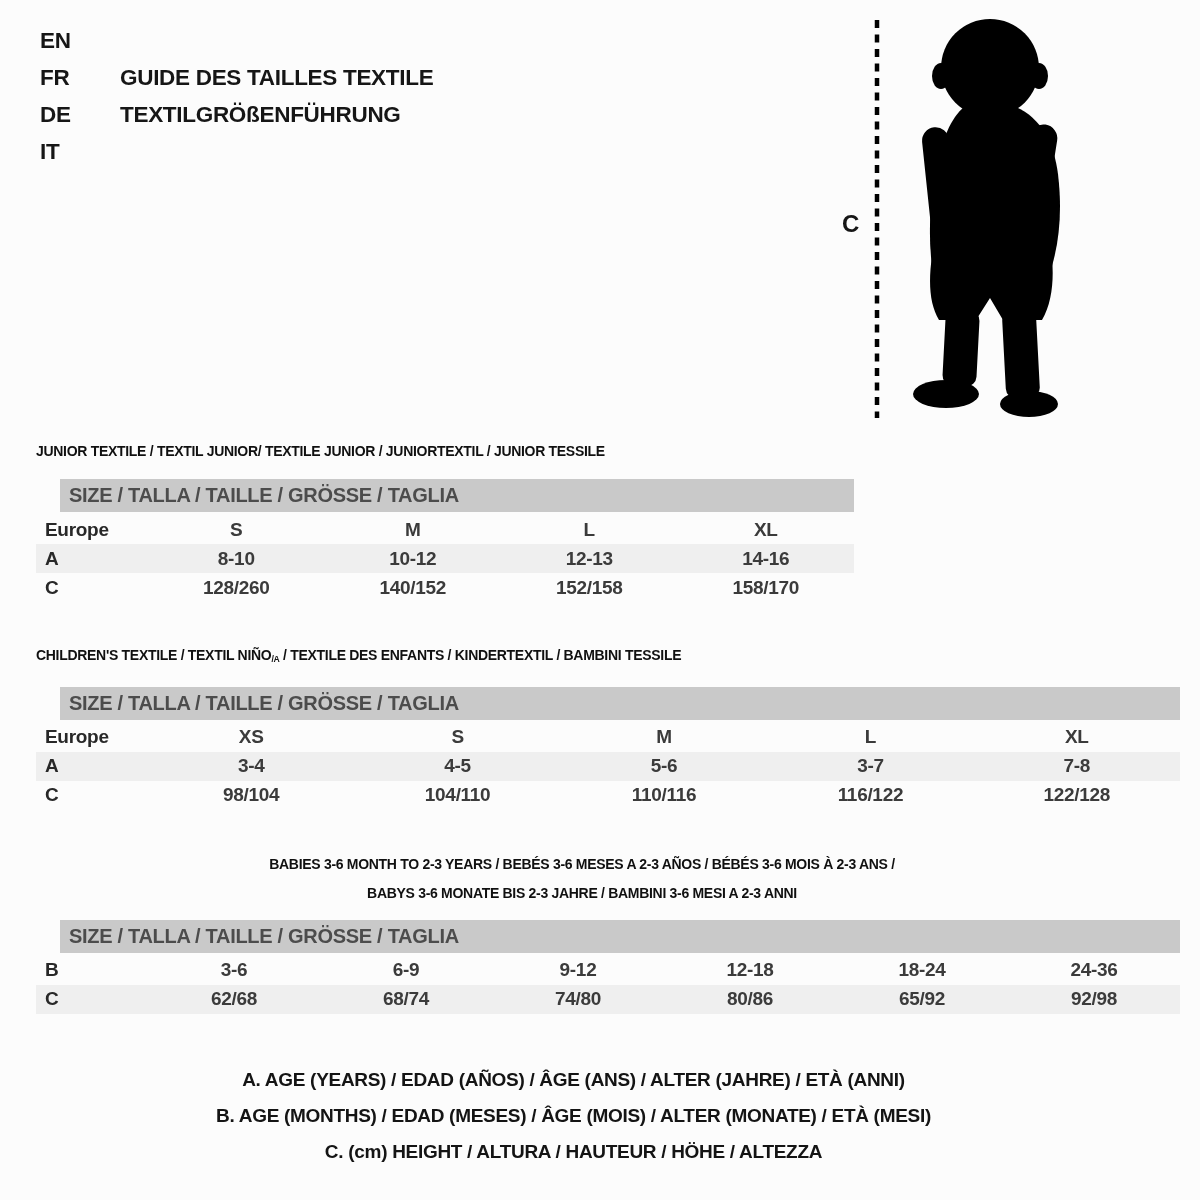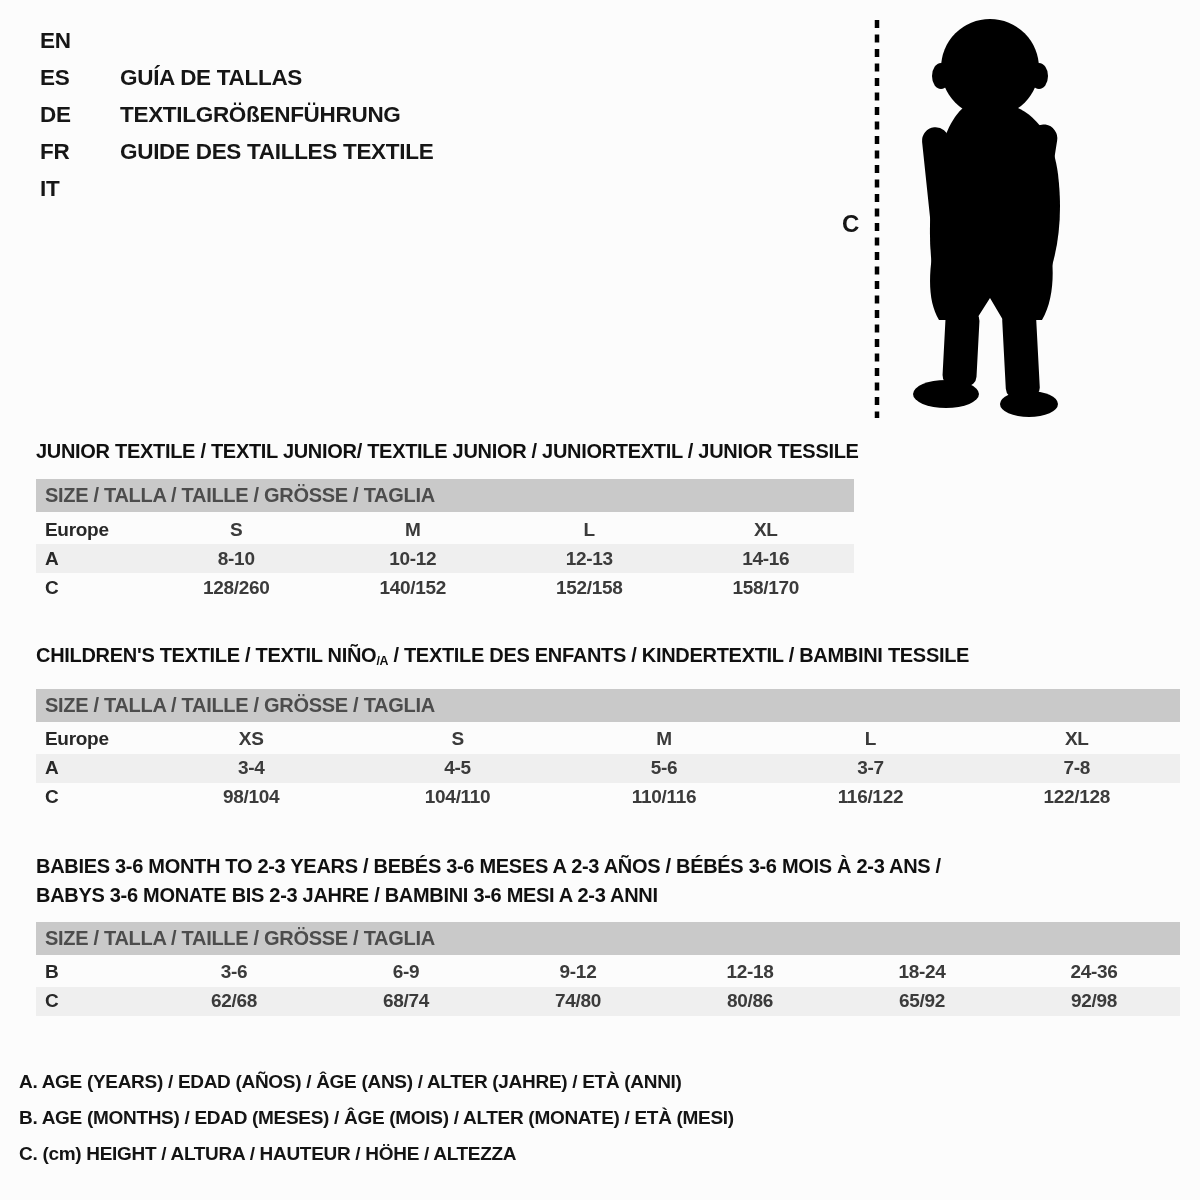--- a/index.html
+++ b/index.html
@@ -25,65 +25,61 @@
   .langs{position:absolute;top:22px;left:40px;}
   .lang-row{display:flex;line-height:37px;font-size:22.5px;}
   .lang-code{width:80px;}
   .figure{position:absolute;top:14px;right:56px;display:flex;align-items:flex-start;}
   .c-label{font-size:24px;margin-top:198px;margin-right:15px;line-height:1;}
   .dash-svg{display:block;margin-top:6px;}
   .toddler-svg{display:block;margin-left:22px;}
 
   
   .section{margin-left:36px;}
-  .section-title{font-size:20px;color:#101010;margin-bottom:15px;line-height:26px;}
+  .section-title{font-size:14px;color:#101010;margin-bottom:15px;line-height:26px;}
   .sub{font-size:0.62em;vertical-align:-0.22em;}
   .size-bar{
     height:33px;line-height:33px;background:var(--bar-bg);color:var(--bar-text);
-    font-size:20px;padding-left:9px;margin-bottom:3px;
+    font-size:20px;padding-left:9px;margin-bottom:3px;margin-left:24px;
   }
   .stable{}
   .trow{display:flex;height:29px;align-items:center;font-size:19px;color:var(--cell-ink);}
   .trow.shaded{background:var(--row-shade);}
   .tlabel{width:112px;padding-left:9px;color:#282828;}
   .tcell{flex:1;text-align:center;}
   .narrow{width:818px;}
   .wide{width:1144px;}
   #section-junior{margin-top:0;}
   #section-children{margin-top:40px;}
   #section-babies{margin-top:40px;}
   .two-line .section-title{margin-bottom:12px;}
-  .title-line{display:block;line-height:29px;}
+  .title-line{display:block;line-height:29px;text-align:center;}
 
   
-  .legend{margin:48px 0 0 19px;}
+  .legend{margin:48px 0 0 19px;text-align:center;}
   .legend-line{font-size:19px;line-height:36px;color:#141414;}
 </style>
 </head>
 <body>
 
 <div class="page">
 
   <div class="header">
 
     <div class="langs">
       <div class="lang-row">
         <span class="lang-code">EN</span>
       </div>
       <div class="lang-row">
-        <span class="lang-code">ES</span>
-        <span>GUÍA DE TALLAS</span>
+        <span class="lang-code">FR</span>
+        <span>GUIDE DES TAILLES TEXTILE</span>
       </div>
       <div class="lang-row">
         <span class="lang-code">DE</span>
         <span>TEXTILGRÖßENFÜHRUNG</span>
-      </div>
-      <div class="lang-row">
-        <span class="lang-code">FR</span>
-        <span>GUIDE DES TAILLES TEXTILE</span>
       </div>
       <div class="lang-row">
         <span class="lang-code">IT</span>
       </div>
     </div>
 
     <div class="figure">
       <span class="c-label">C</span>
       <svg class="dash-svg" width="6" height="398">
         <line x1="3" y1="0" x2="3" y2="398" stroke="#000" stroke-width="4.5" stroke-dasharray="8 6.5"></line>

